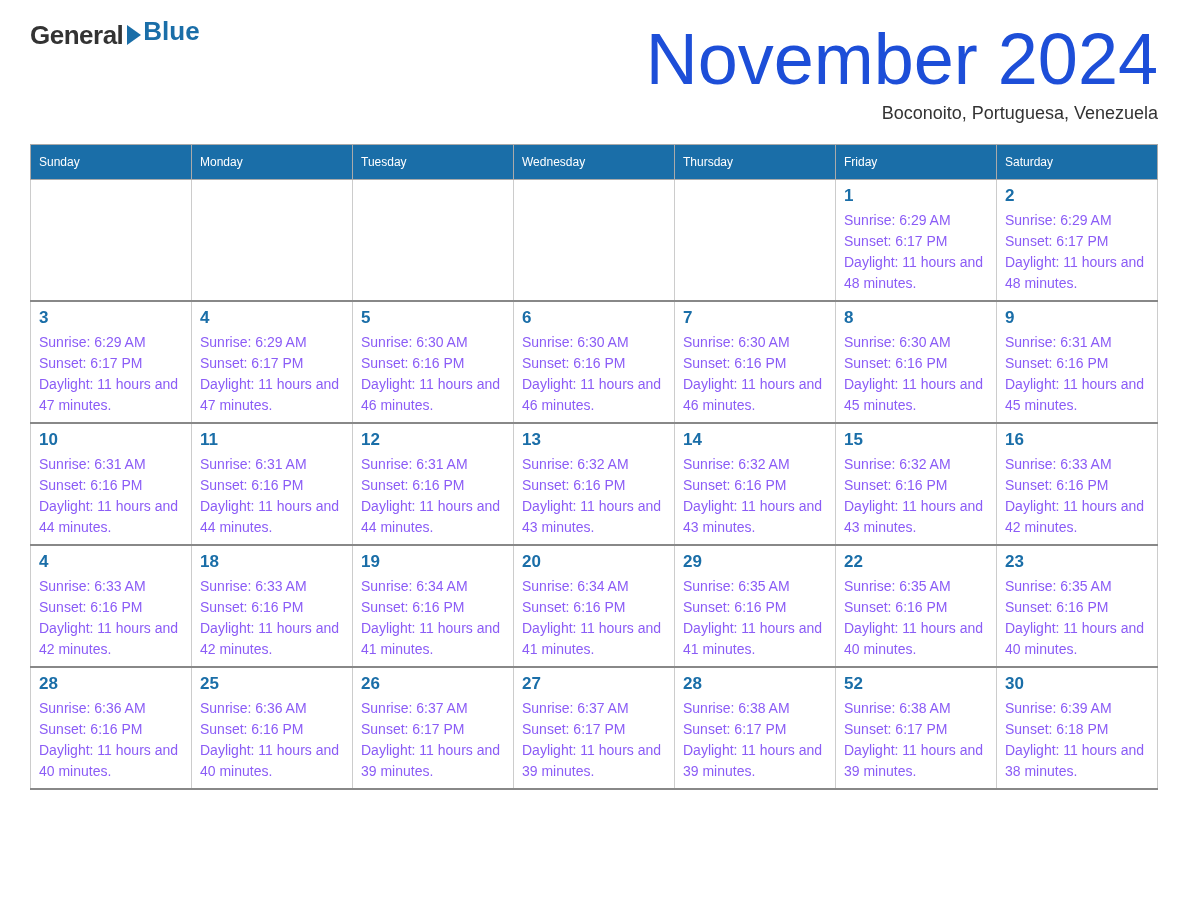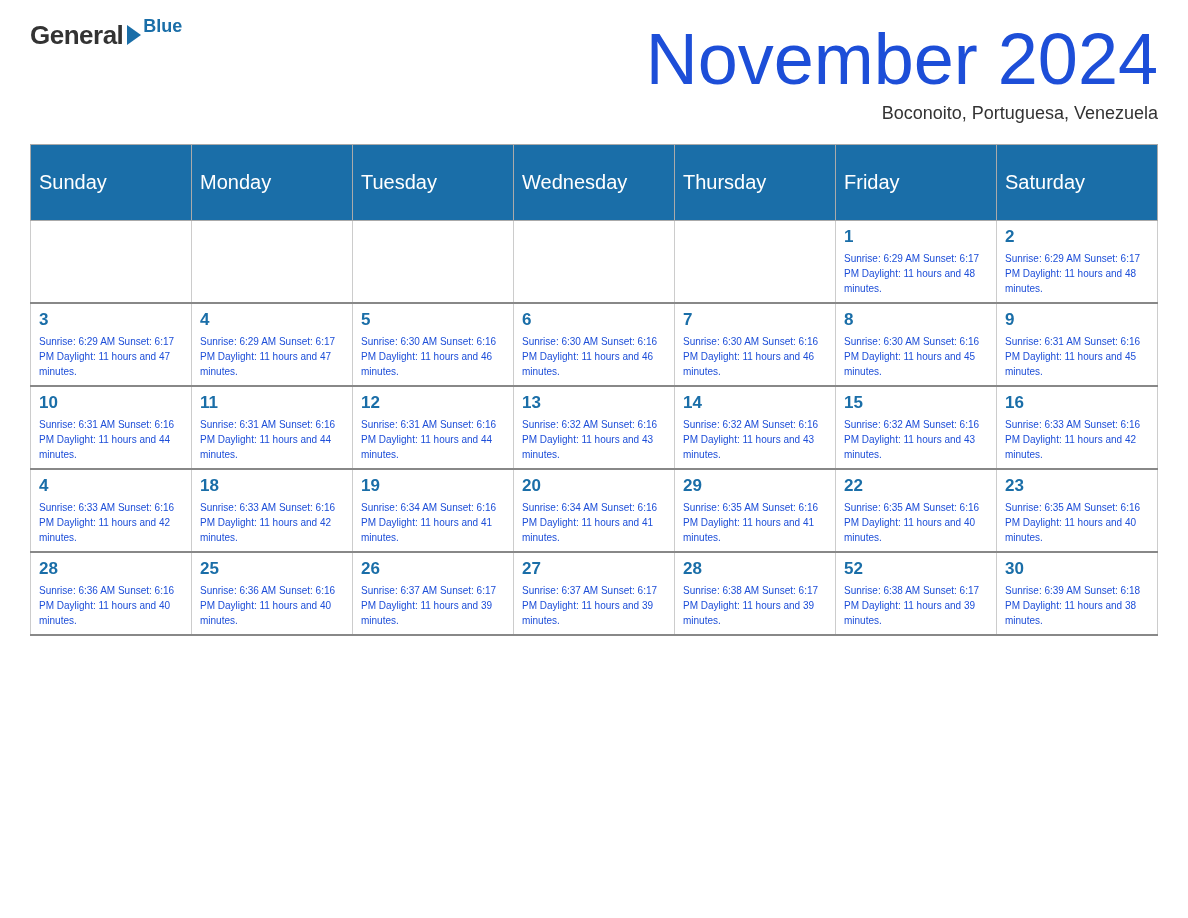--- a/index.html
+++ b/index.html
@@ -34,21 +34,21 @@
     .logo-arrow {
       width: 0;
       height: 0;
       border-left: 14px solid #1a6ea8;
       border-top: 10px solid transparent;
       border-bottom: 10px solid transparent;
       margin-left: 4px;
       margin-bottom: 2px;
     }
     .logo-blue {
-      font-size: 18px;
+      font-size: 26px;
       font-weight: bold;
       color: #1a6ea8;
       margin-top: -4px;
       margin-left: 2px;
     }
     .title-block {
       text-align: right;
     }
     .title-block h1 {
       font-size: 72px;
@@ -62,23 +62,23 @@
       margin-top: 4px;
     }
     .calendar {
       width: 100%;
       border-collapse: collapse;
       border: 1px solid #aaa;
     }
     .calendar thead tr th {
       background-color: #1a6ea8;
       color: #fff;
-      font-size: 20px;
+      font-size: 12px;
       font-weight: normal;
-      padding: 26px 8px;
+      padding: 10px 8px;
       text-align: left;
       border: 1px solid #aaa;
     }
     .calendar tbody tr td {
       vertical-align: top;
       border: 1px solid #ccc;
       padding: 6px 8px;
       width: calc(100% / 7);
       min-height: 100px;
       background: #fff;
@@ -87,22 +87,22 @@
       border-bottom: 2px solid #888;
     }
     .day-number {
       font-size: 17px;
       color: #1a6ea8;
       font-weight: bold;
       display: block;
       margin-bottom: 4px;
     }
     .day-info {
-      font-size: 10px;
-      color: #1d4ed8;
+      font-size: 14px;
+      color: #8b5cf6;
       line-height: 1.5;
     }
     .empty-cell {
       background: #f9f9f9;
     }
   </style>
 </head>
 <body>
 
 <div class="header">

